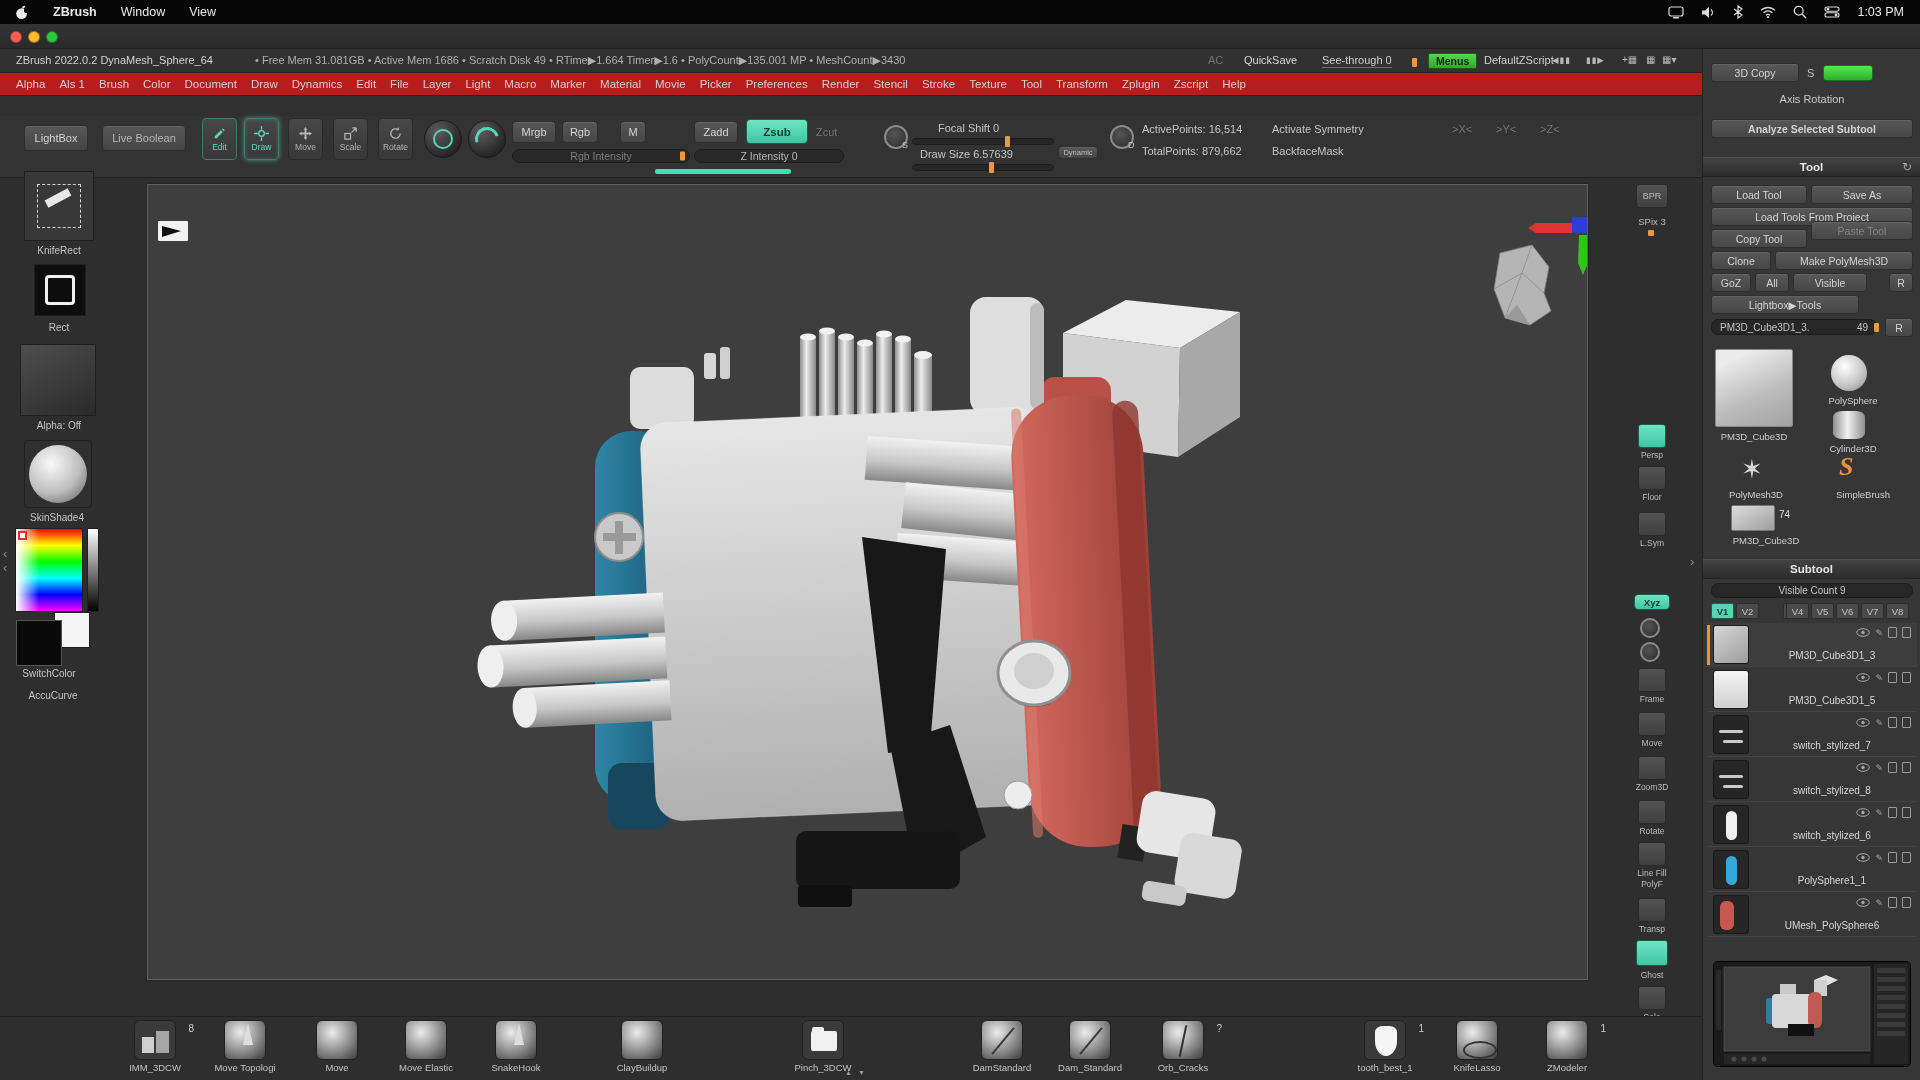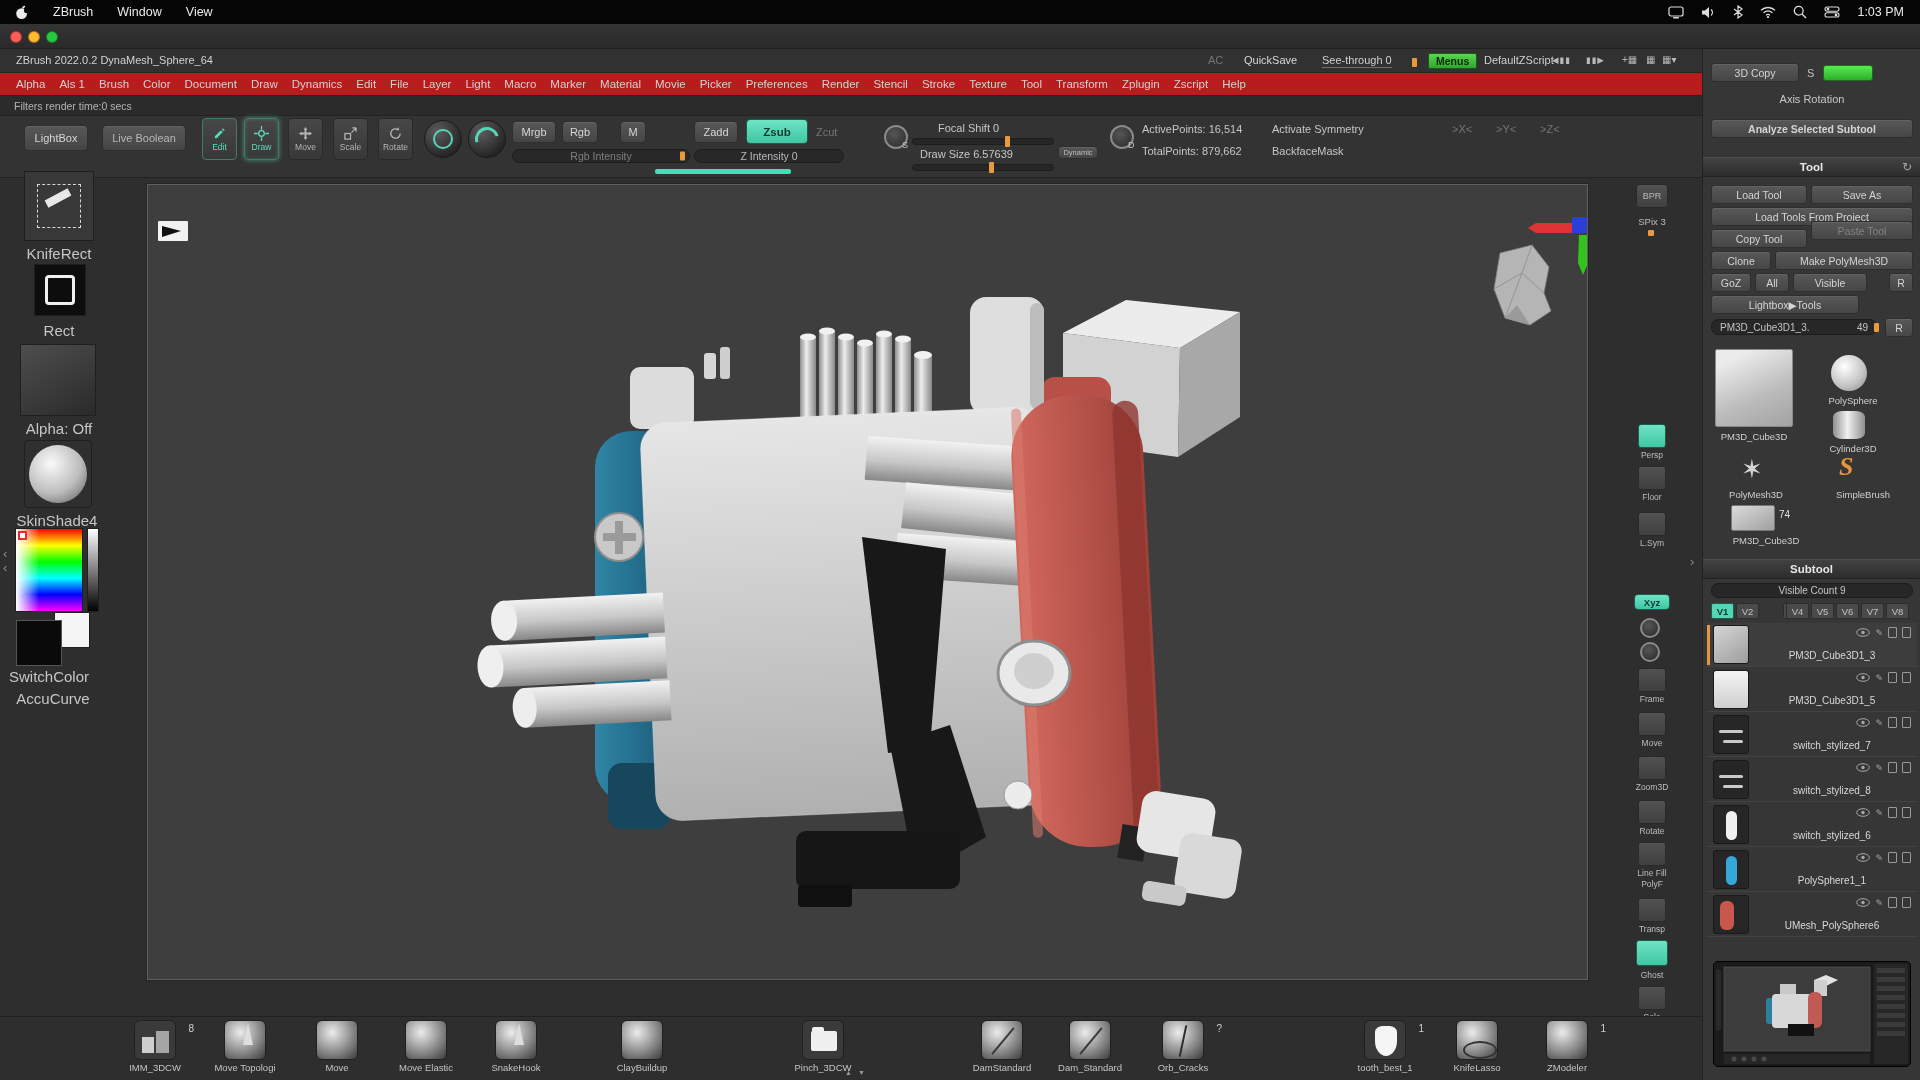--- a/index.html
+++ b/index.html
@@ -3,21 +3,21 @@
 <meta charset="utf-8">
 <style>
 * { margin:0; padding:0; box-sizing:border-box; }
 html,body { background:#1a1a1a; }
 body { font-family:"Liberation Sans","DejaVu Sans",sans-serif; }
 #app { position:relative; width:1920px; height:1080px; background:#303030; overflow:hidden; font-size:11px; color:#c8c8c8; -webkit-font-smoothing:antialiased; }
 .abs { position:absolute; }
 
 
 .menubar { position:absolute; top:0; left:0; right:0; height:24px; background:#050505; display:flex; align-items:center; color:#e9e9e9; font-size:12.5px; padding:0 16px; gap:24px; z-index:50; }
-.menubar .app-name { font-weight:normal; }
+.menubar .app-name { font-weight:bold; }
 .menubar .spacer { flex:1; }
 .tray { display:flex; align-items:center; gap:17px; }
 .tray svg { display:block; }
 .mb-item { cursor:default; }
 
 
 .titlebar { position:absolute; top:24px; left:0; right:0; height:25px; background:linear-gradient(#343434,#2a2a2a); border-bottom:1px solid #1e1e1e; z-index:40; }
 .tl { position:absolute; top:7px; width:12px; height:12px; border-radius:50%; border:1px solid rgba(0,0,0,.35); }
 .titlebar .title { position:absolute; left:0; right:0; top:5px; text-align:center; color:#bdbdbd; font-size:12px; }
 
@@ -46,21 +46,21 @@
 .circ-ic { position:absolute; width:24px; height:24px; border-radius:50%; border:2px solid #8a8a8a; background:radial-gradient(circle at 40% 35%, #555, #2a2a2a); }
 .shelf-lbl { position:absolute; font-size:11px; color:#c6c6c6; white-space:nowrap; }
 .dimtxt { color:#757575; }
 
 
 .main { position:absolute; top:178px; left:0; width:1702px; height:838px; background:#2e2e2e; }
 .document { position:absolute; left:147px; top:6px; width:1441px; height:796px; background:#3e3e3e; border:1px solid #606060; box-shadow:0 0 0 1px #252525; }
 .edge-chev { position:absolute; color:#8a8a8a; font-size:13px; line-height:12px; }
 
 
-.lp-lbl { position:absolute; width:110px; text-align:center; font-size:15px; color:#c6c6c6; }
+.lp-lbl { position:absolute; width:110px; text-align:center; font-size:10px; color:#c6c6c6; }
 .lp-thumb { position:absolute; border:1px solid #1f1f1f; }
 
 
 .rs-box { position:absolute; width:28px; height:24px; background:linear-gradient(#525252,#3f3f3f); border:1px solid #2a2a2a; border-radius:3px; display:flex; align-items:center; justify-content:center; color:#b9b9b9; font-size:9px; }
 .rs-box.teal { background:linear-gradient(#6fe4c6,#3fc6a2); color:#10392e; border-color:#1e5c4b; }
 .rs-lbl { position:absolute; width:56px; text-align:center; font-size:8.5px; color:#bdbdbd; white-space:nowrap; }
 
 
 .rpanel { position:absolute; left:1702px; top:49px; width:218px; height:1031px; background:#363636; border-left:1px solid #222; z-index:30; }
 .pb { position:absolute; background:linear-gradient(#585858,#464646); border:1px solid #2e2e2e; border-radius:3px; color:#d4d4d4; font-size:10.5px; display:flex; align-items:center; justify-content:center; height:19px; box-shadow:inset 0 1px 0 rgba(255,255,255,.07); }
@@ -151,20 +151,21 @@
   </div>
 
   <div class="titlebar">
     <span class="tl" style="left:10px; background:#ff5e57;"></span>
     <span class="tl" style="left:28px; background:#febb2e;"></span>
     <span class="tl" style="left:46px; background:#28c83f;"></span>
   </div>
 
   <div class="infobar">
     <span class="abs" style="left:16px; top:5px; color:#d2d2d2;">ZBrush 2022.0.2 DynaMesh_Sphere_64</span>
+    <span class="abs" style="left:255px; top:5px; color:#b0b0b0;">• Free Mem 31.081GB • Active Mem 1686 • Scratch Disk 49 •  RTime▶1.664 Timer▶1.6  • PolyCount▶135.001 MP  • MeshCount▶3430</span>
     <span class="abs dimtxt" style="left:1208px; top:5px;">AC</span>
     <span class="abs" style="left:1244px; top:5px; color:#d8d8d8;">QuickSave</span>
     <span class="abs" style="left:1322px; top:5px; color:#d0d0d0; border-bottom:1px solid #6e6e6e; padding-bottom:1px;">See-through 0</span>
     <span class="abs" style="left:1412px; top:9px; width:5px; height:9px; background:#e89a3c; border-radius:1px;"></span>
     <span class="abs pill-green" style="left:1428px; top:4px;">Menus</span>
     <span class="abs" style="left:1484px; top:5px; color:#d0d0d0;">DefaultZScript</span>
     <span class="abs" style="left:1552px; top:6px; font-size:8.5px; color:#b8b8b8; letter-spacing:1px;">◀▮▮</span>
     <span class="abs" style="left:1586px; top:6px; font-size:8.5px; color:#b8b8b8; letter-spacing:1px;">▮▮▶</span>
     <span class="abs" style="left:1622px; top:5px; font-size:10px; color:#b8b8b8;">+▦</span>
     <span class="abs" style="left:1646px; top:5px; font-size:10px; color:#b8b8b8;">▦</span>
@@ -193,23 +194,20 @@
     <span>Stencil</span>
     <span>Stroke</span>
     <span>Texture</span>
     <span>Tool</span>
     <span>Transform</span>
     <span>Zplugin</span>
     <span>Zscript</span>
     <span>Help</span>
   </div>
 
-  <div class="filtersrow">
-    <span>Filters render time:0 secs</span>
-  </div>
 
   <div class="topshelf">
     <div class="shelf-btn" style="left:24px; top:9px; width:64px; height:26px;">
         <span>LightBox</span>
       </div>
     <div class="shelf-btn" style="left:102px; top:9px; width:84px; height:26px; color:#b8b8b8;">
         <span>Live Boolean</span>
       </div>
 
     <div class="tool-btn teal" style="left:202px; top:2px;">

